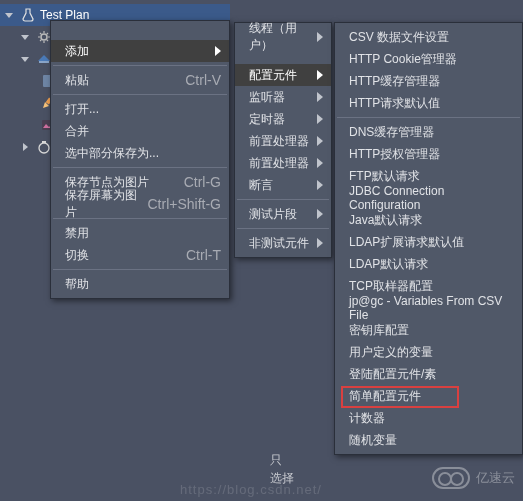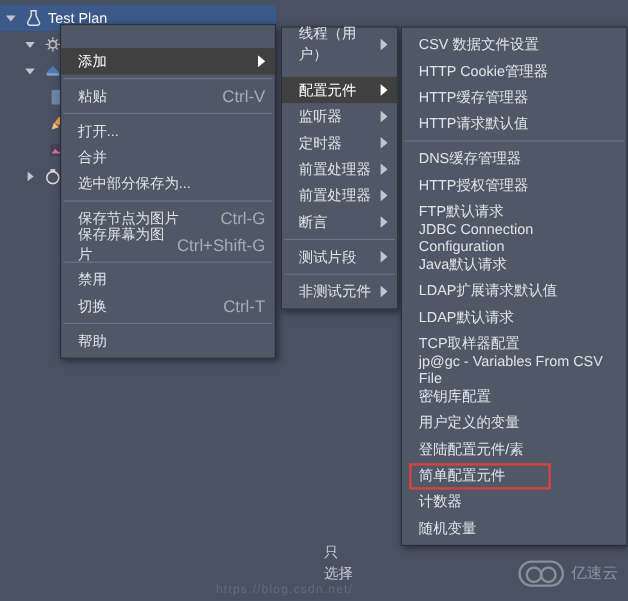--- a/index.html
+++ b/index.html
@@ -35,21 +35,21 @@
 .ctx-item.hov { background: #404040; color: #fff; margin-top: 16px; }
 .ctx-sep { height: 1px; margin: 3px 2px; background: #6b7283; }
 
 .highlight-box { position: absolute; border: 2px solid #d94040; pointer-events: none; }
 .hb1 { top: 386px; left: 341px; width: 118px; height: 22px; }
 
 .watermark { position: absolute; bottom: 12px; right: 8px; opacity: 0.35; display: flex; align-items: center; gap: 6px; color: #fff; }
 .watermark .cloud { width: 38px; height: 22px; border: 2px solid #fff; border-radius: 50px; position: relative; }
 .watermark .cloud::before { content: ""; position: absolute; width: 10px; height: 10px; border:2px solid #fff; border-radius:50%; top: 3px; left: 4px; }
 .watermark .cloud::after { content: ""; position: absolute; width: 10px; height: 10px; border:2px solid #fff; border-radius:50%; top: 3px; left: 16px; }
-.blog-mark { position: absolute; bottom: 4px; left: 180px; color: rgba(255,255,255,0.15); font-size: 10px; letter-spacing: 1px; }
+.blog-mark { position: absolute; bottom: 4px; left: 180px; color: rgba(255,255,255,0.15); font-size: 13px; letter-spacing: 1px; }
 
 .bottom-text { position: absolute; left: 270px; bottom: 14px; color: #c8cad0; font-size: 12px; line-height: 18px; }
 
 .sub-arrow svg, .tree-arrow svg { fill: #c0c4cc; }
 .ctx-item.hov .sub-arrow svg { fill: #fff; }
 </style>
 </head>
 <body>
 
 <div class="tree">

